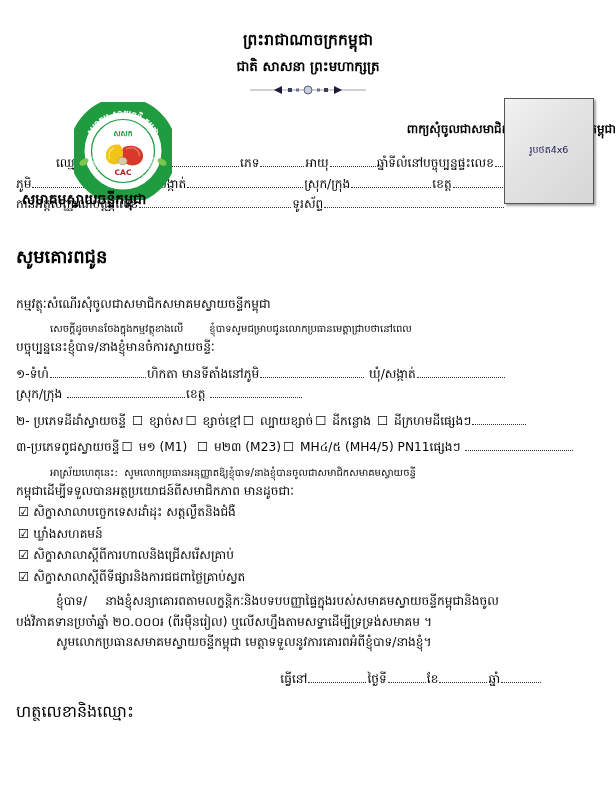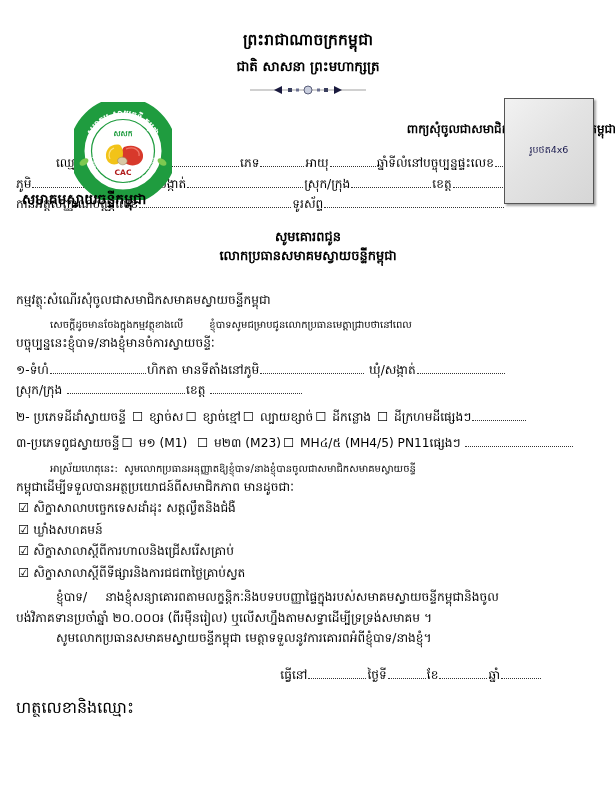--- a/index.html
+++ b/index.html
@@ -103,24 +103,23 @@
 
   .dots {
     display: inline-block;
     border-bottom: 1.4px dotted #333;
     height: 0.82em;
     vertical-align: baseline;
     margin: 0 1px;
   }
 
   .addressee {
-    text-align: center;
-    font-size: 13px;
-    font-weight: bold;
-    margin-top: 12px;
+    font-size: 18px;
+    font-weight: bold;
+    margin-top: 28px;
     line-height: 1.5;
   }
   .subject {
     margin-top: 24px;
     font-size: 12.2px;
   }
   .para {
     margin-top: 6px;
     font-size: 10px;
     line-height: 1.7;
@@ -225,21 +224,20 @@
     <div class="line">
       <span>ភូមិ</span><span class="dots" style="width:106px"></span><span>ឃុំ/សង្កាត់</span><span class="dots" style="width:116px"></span><span>ស្រុក/ក្រុង</span><span class="dots" style="width:80px"></span><span>ខេត្ត</span><span class="dots" style="width:56px"></span>
     </div>
 
     <div class="line">
       <span>កាន់អត្តសញ្ញាណប័ណ្ណលេខ</span><span class="dots" style="width:152px"></span><span>ទូរស័ព្ទ</span><span class="dots" style="width:180px"></span>
     </div>
 
     <div class="addressee">
       <div>សូមគោរពជូន</div>
-      <div>លោកប្រធានសមាគមស្វាយចន្ទីកម្ពុជា</div>
     </div>
 
     <div class="subject">កម្មវត្ថុៈសំណើរសុំចូលជាសមាជិកសមាគមស្វាយចន្ទីកម្ពុជា</div>
 
     <div class="para">
       <span style="display:inline-block;width:34px"></span><span>សេចក្ដីដូចមានចែងក្នុងកម្មវត្ថុខាងលើ</span><span style="display:inline-block;width:26px"></span><span>ខ្ញុំបាទសូមជម្រាបជូនលោកប្រធានមេត្តាជ្រាបថានៅពេល</span>
     </div>
     <div class="line">បច្ចុប្បន្ននេះខ្ញុំបាទ/នាងខ្ញុំមានចំការស្វាយចន្ទីៈ</div>
 
     <div class="line numbered">

